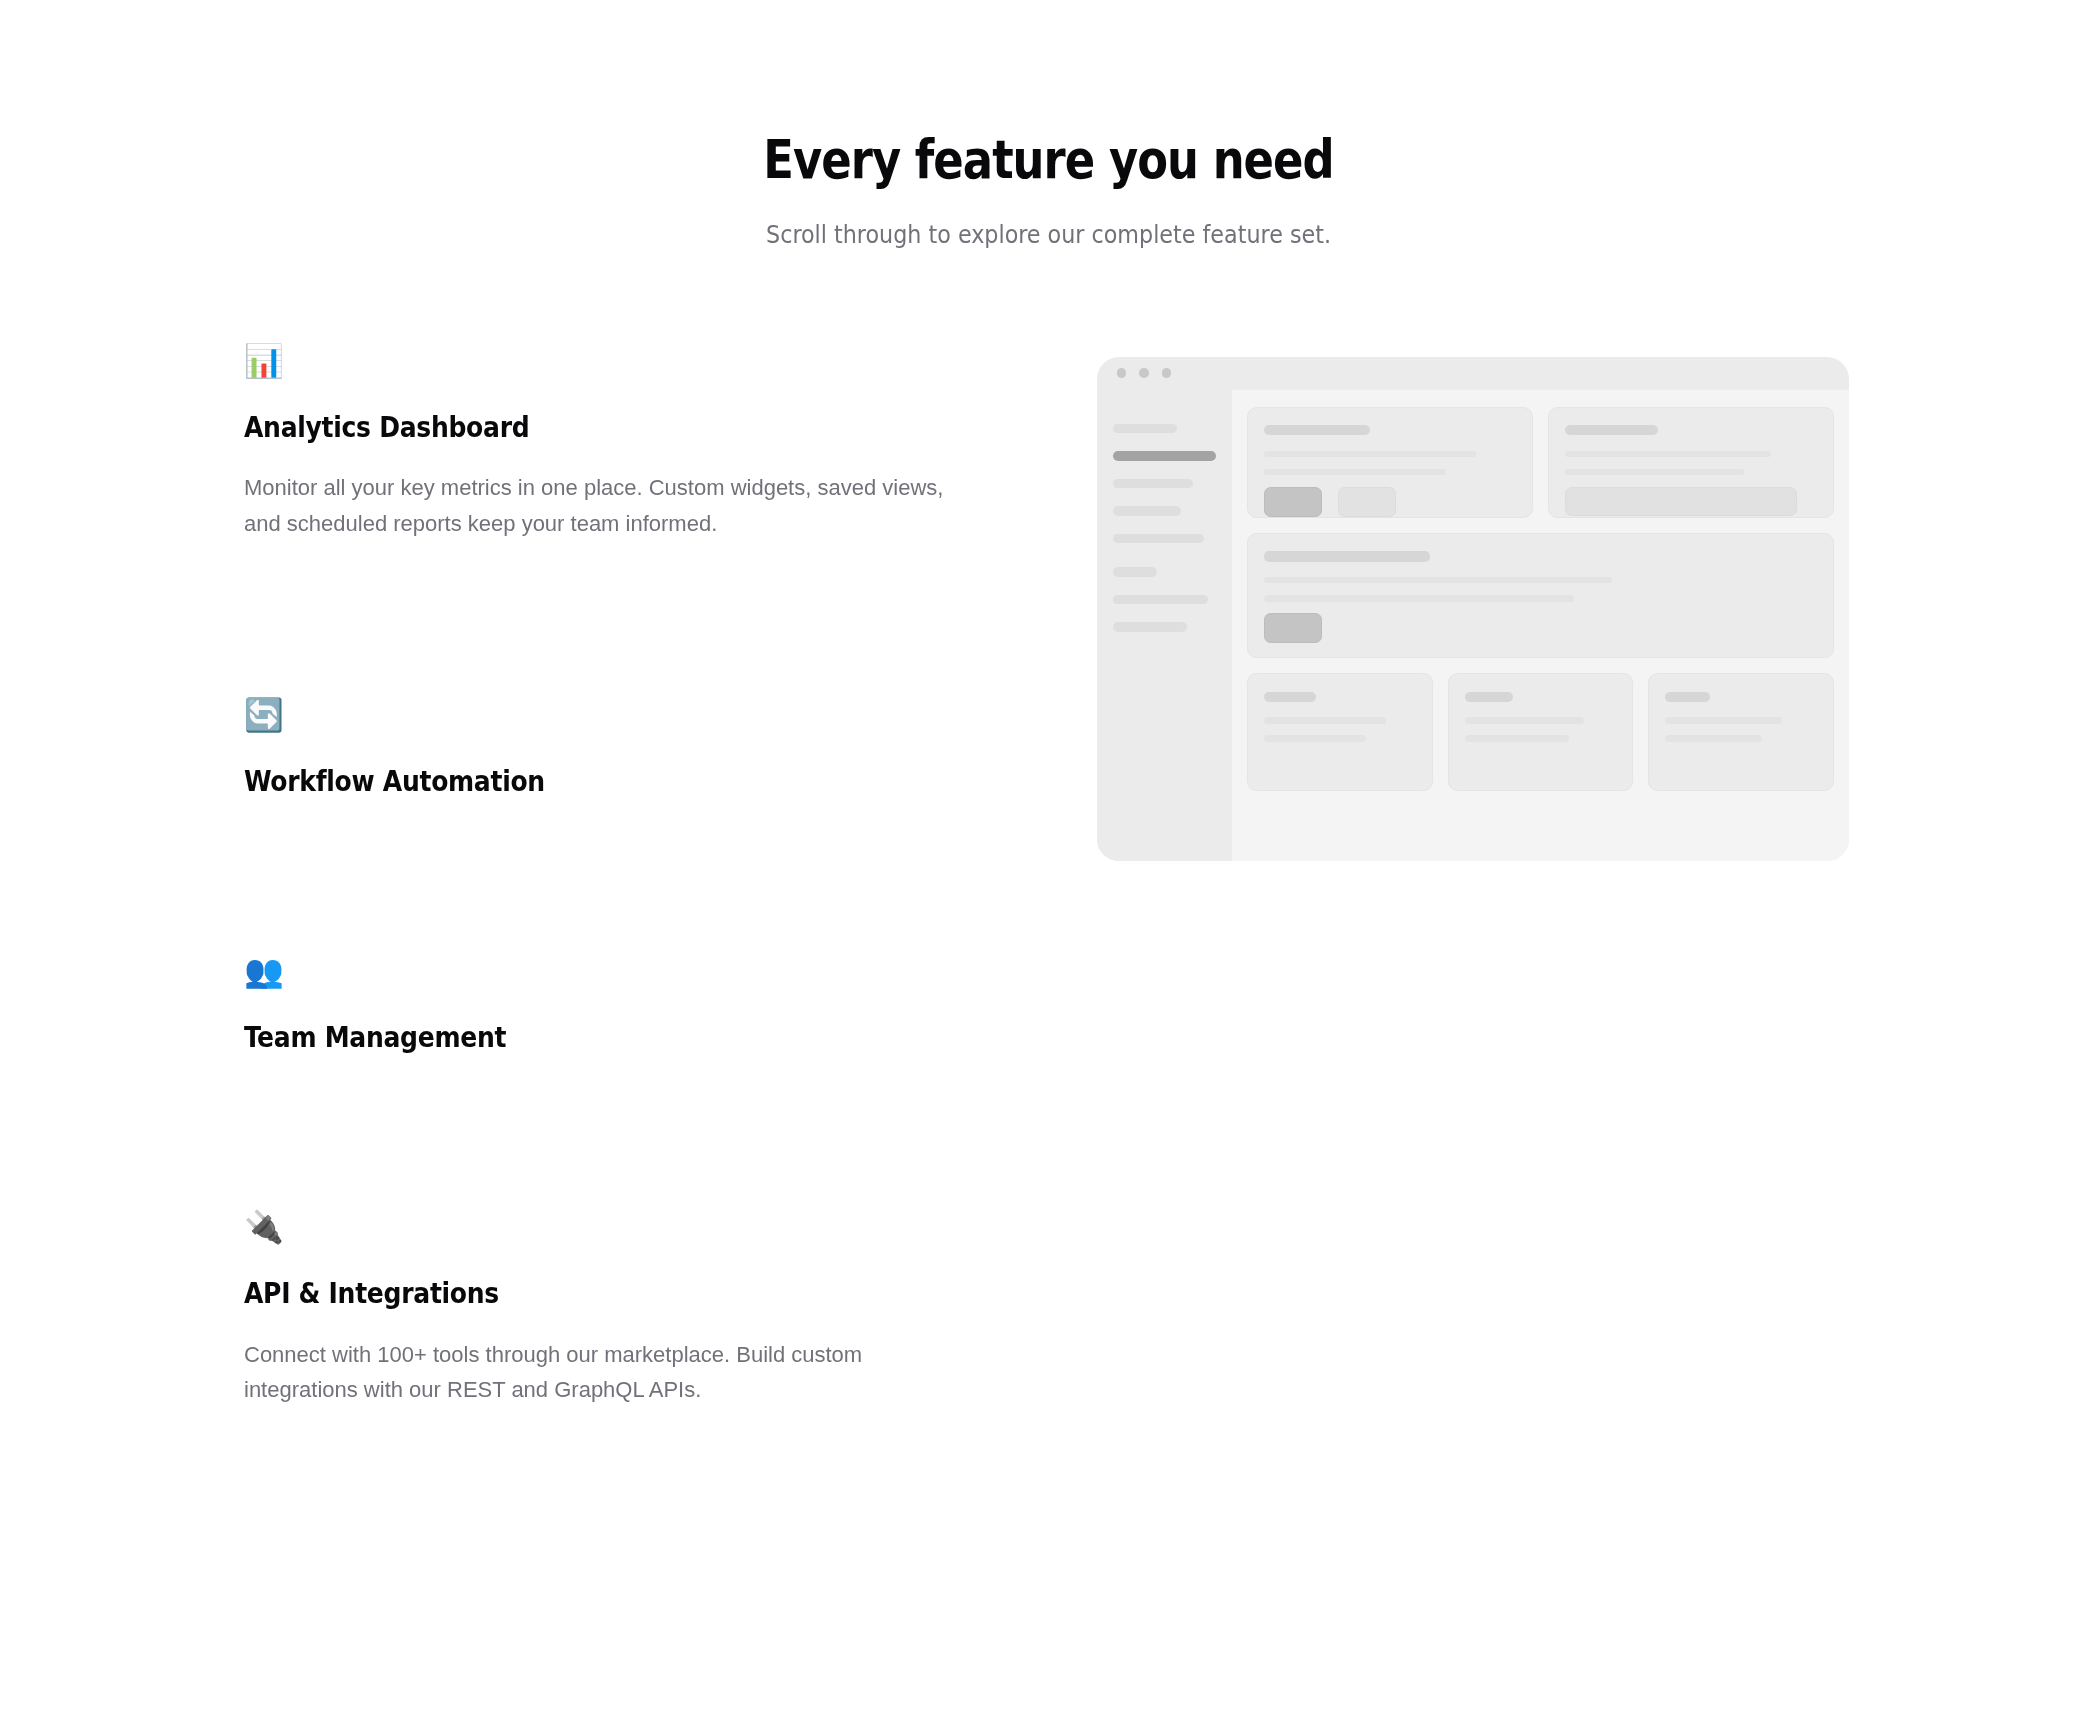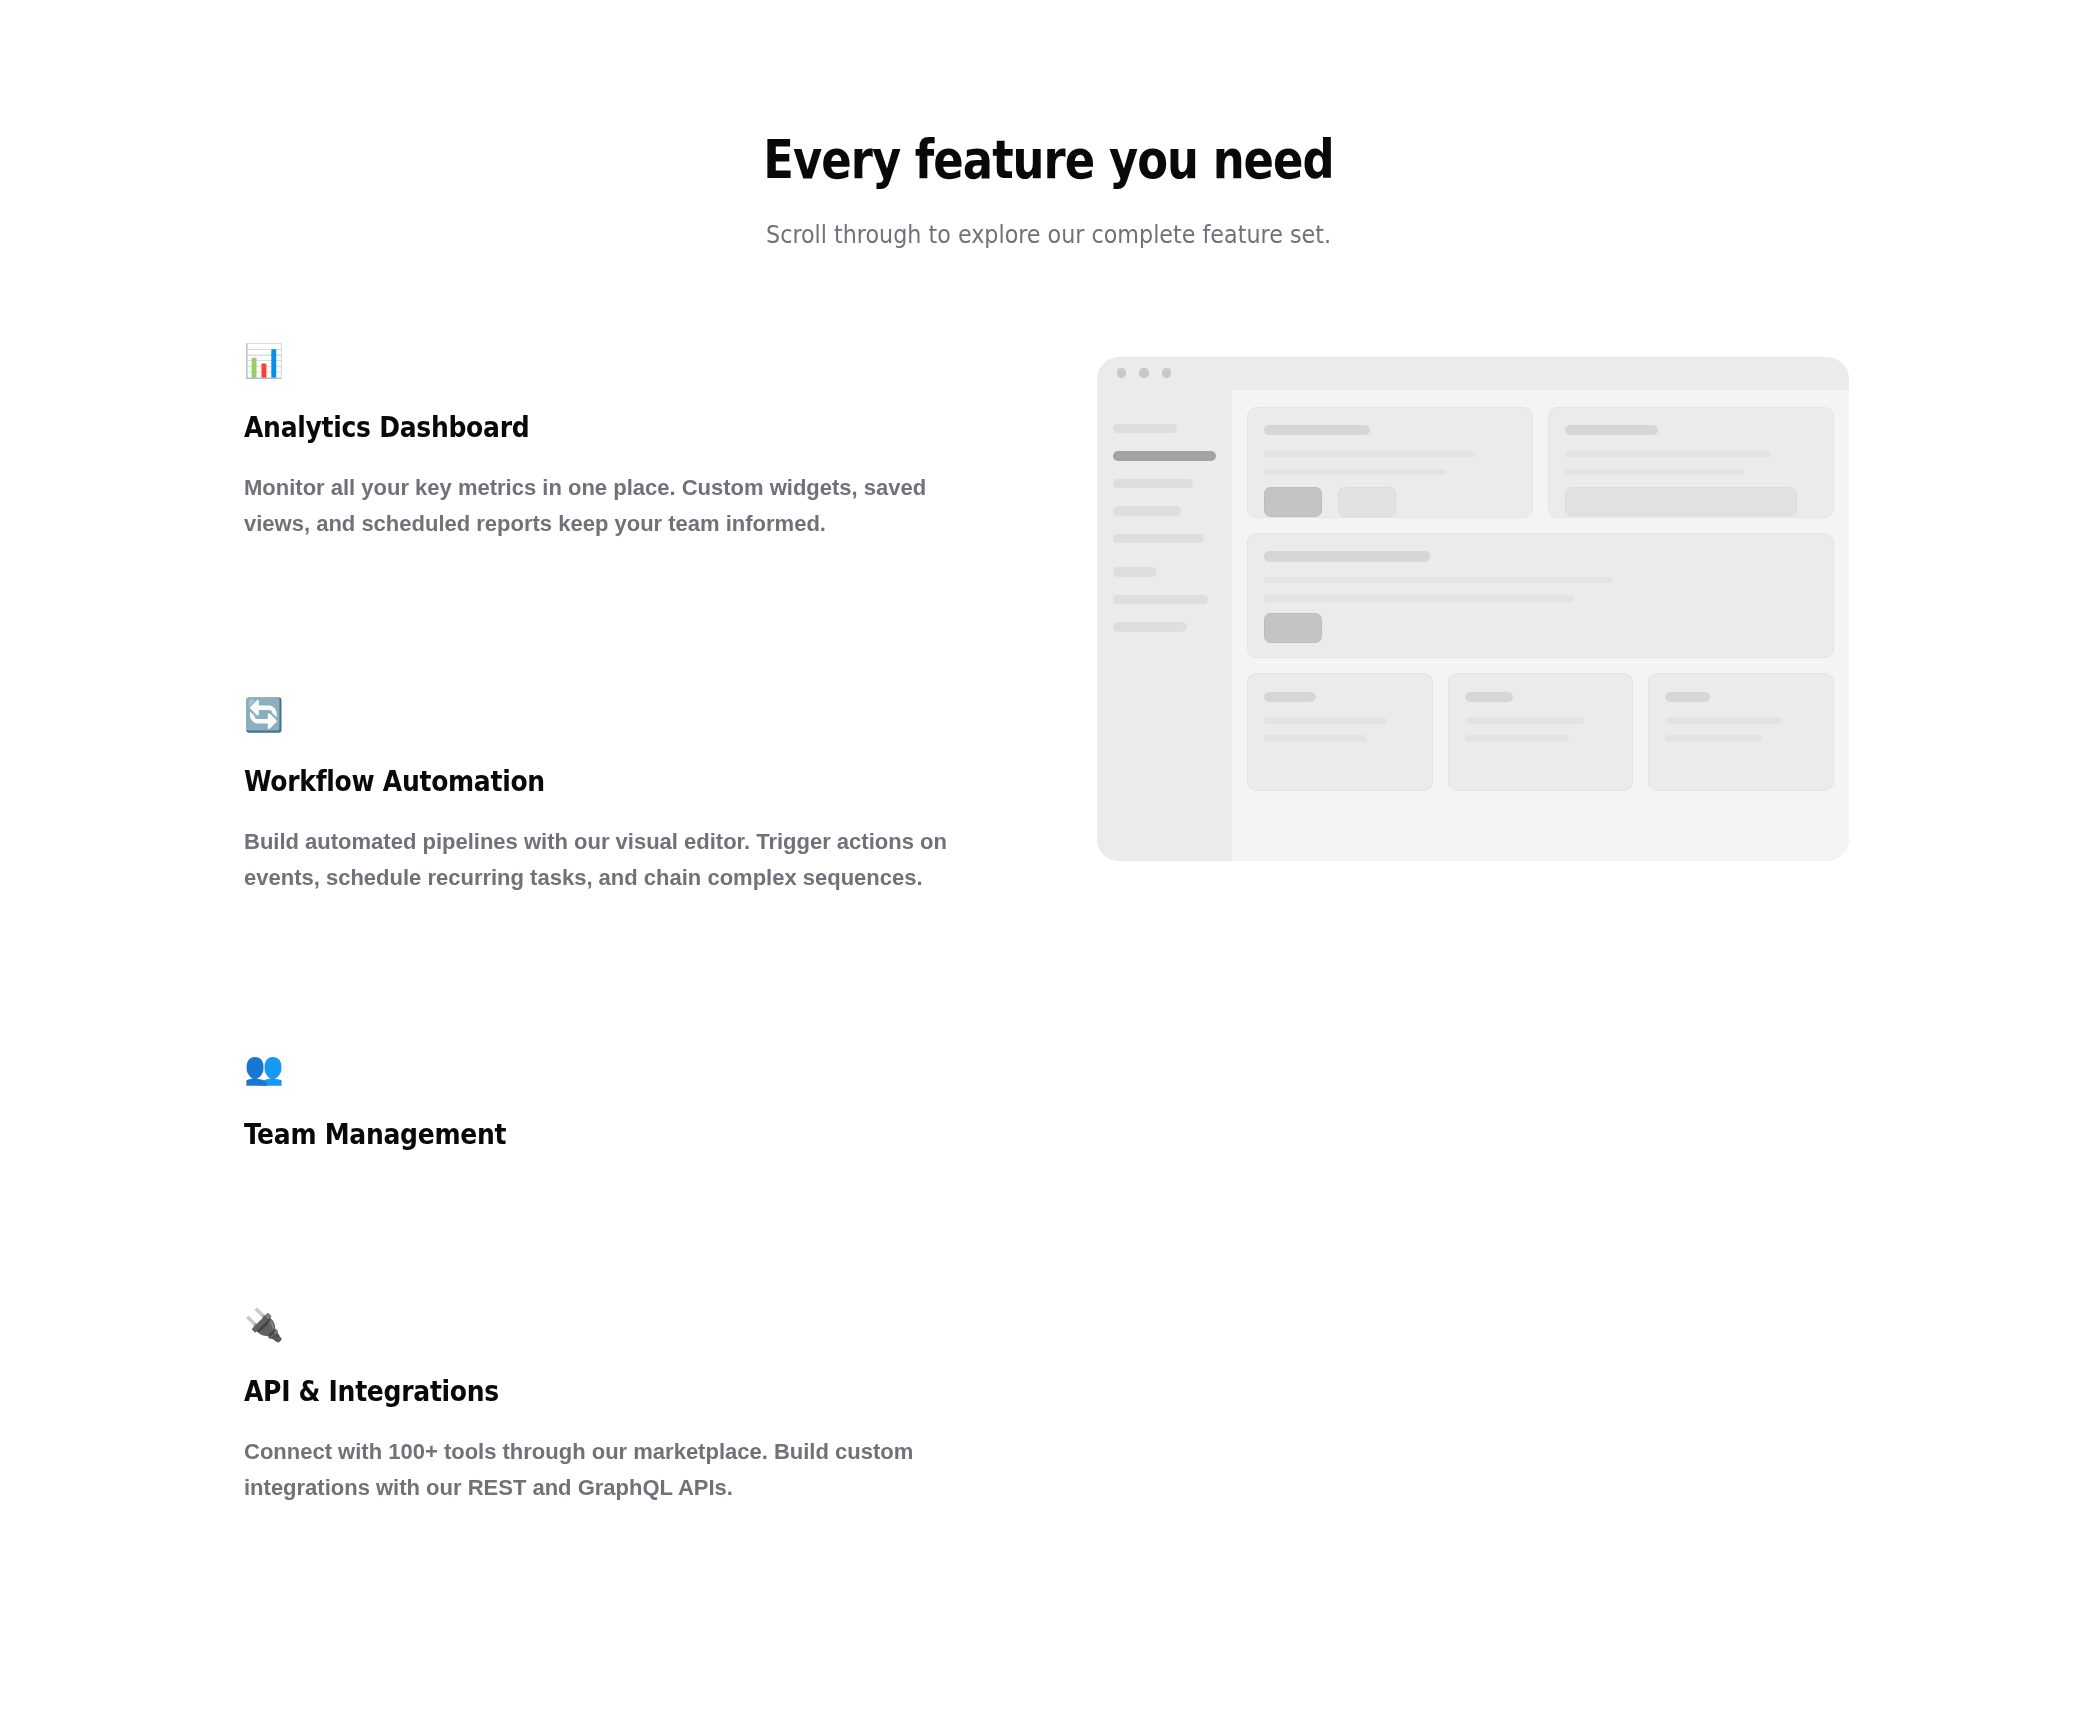--- a/index.html
+++ b/index.html
@@ -94,21 +94,21 @@
     line-height: 1.15;
     letter-spacing: -0.3px;
     color: #09090b;
     transform: scaleX(0.96);
     transform-origin: left center;
   }
 
   .feature-desc {
     margin-top: 26px;
     font-size: 22px;
-    font-weight: 700;
+    font-weight: 400;
     line-height: 1.62;
     color: #71717a;
     max-width: 736px;
   }
 
   
   .mockup-col {
     width: 752px;
     flex: 0 0 752px;
     padding-top: 14.6px;
@@ -252,21 +252,20 @@
 
         <div class="feature">
           <span class="feature-icon">📊</span>
           <h3 class="feature-title">Analytics Dashboard</h3>
           <p class="feature-desc">Monitor all your key metrics in one place. Custom widgets, saved views, and scheduled reports keep your team informed.</p>
         </div>
 
         <div class="feature">
           <span class="feature-icon">🔄</span>
           <h3 class="feature-title">Workflow Automation</h3>
-          <p class="feature-desc">Build automated pipelines with our visual editor. Trigger actions on events, schedule recurring tasks, and chain complex sequences.</p>
         </div>
 
         <div class="feature">
           <span class="feature-icon">👥</span>
           <h3 class="feature-title">Team Management</h3>
         </div>
 
         <div class="feature">
           <span class="feature-icon">🔌</span>
           <h3 class="feature-title">API &amp; Integrations</h3>

